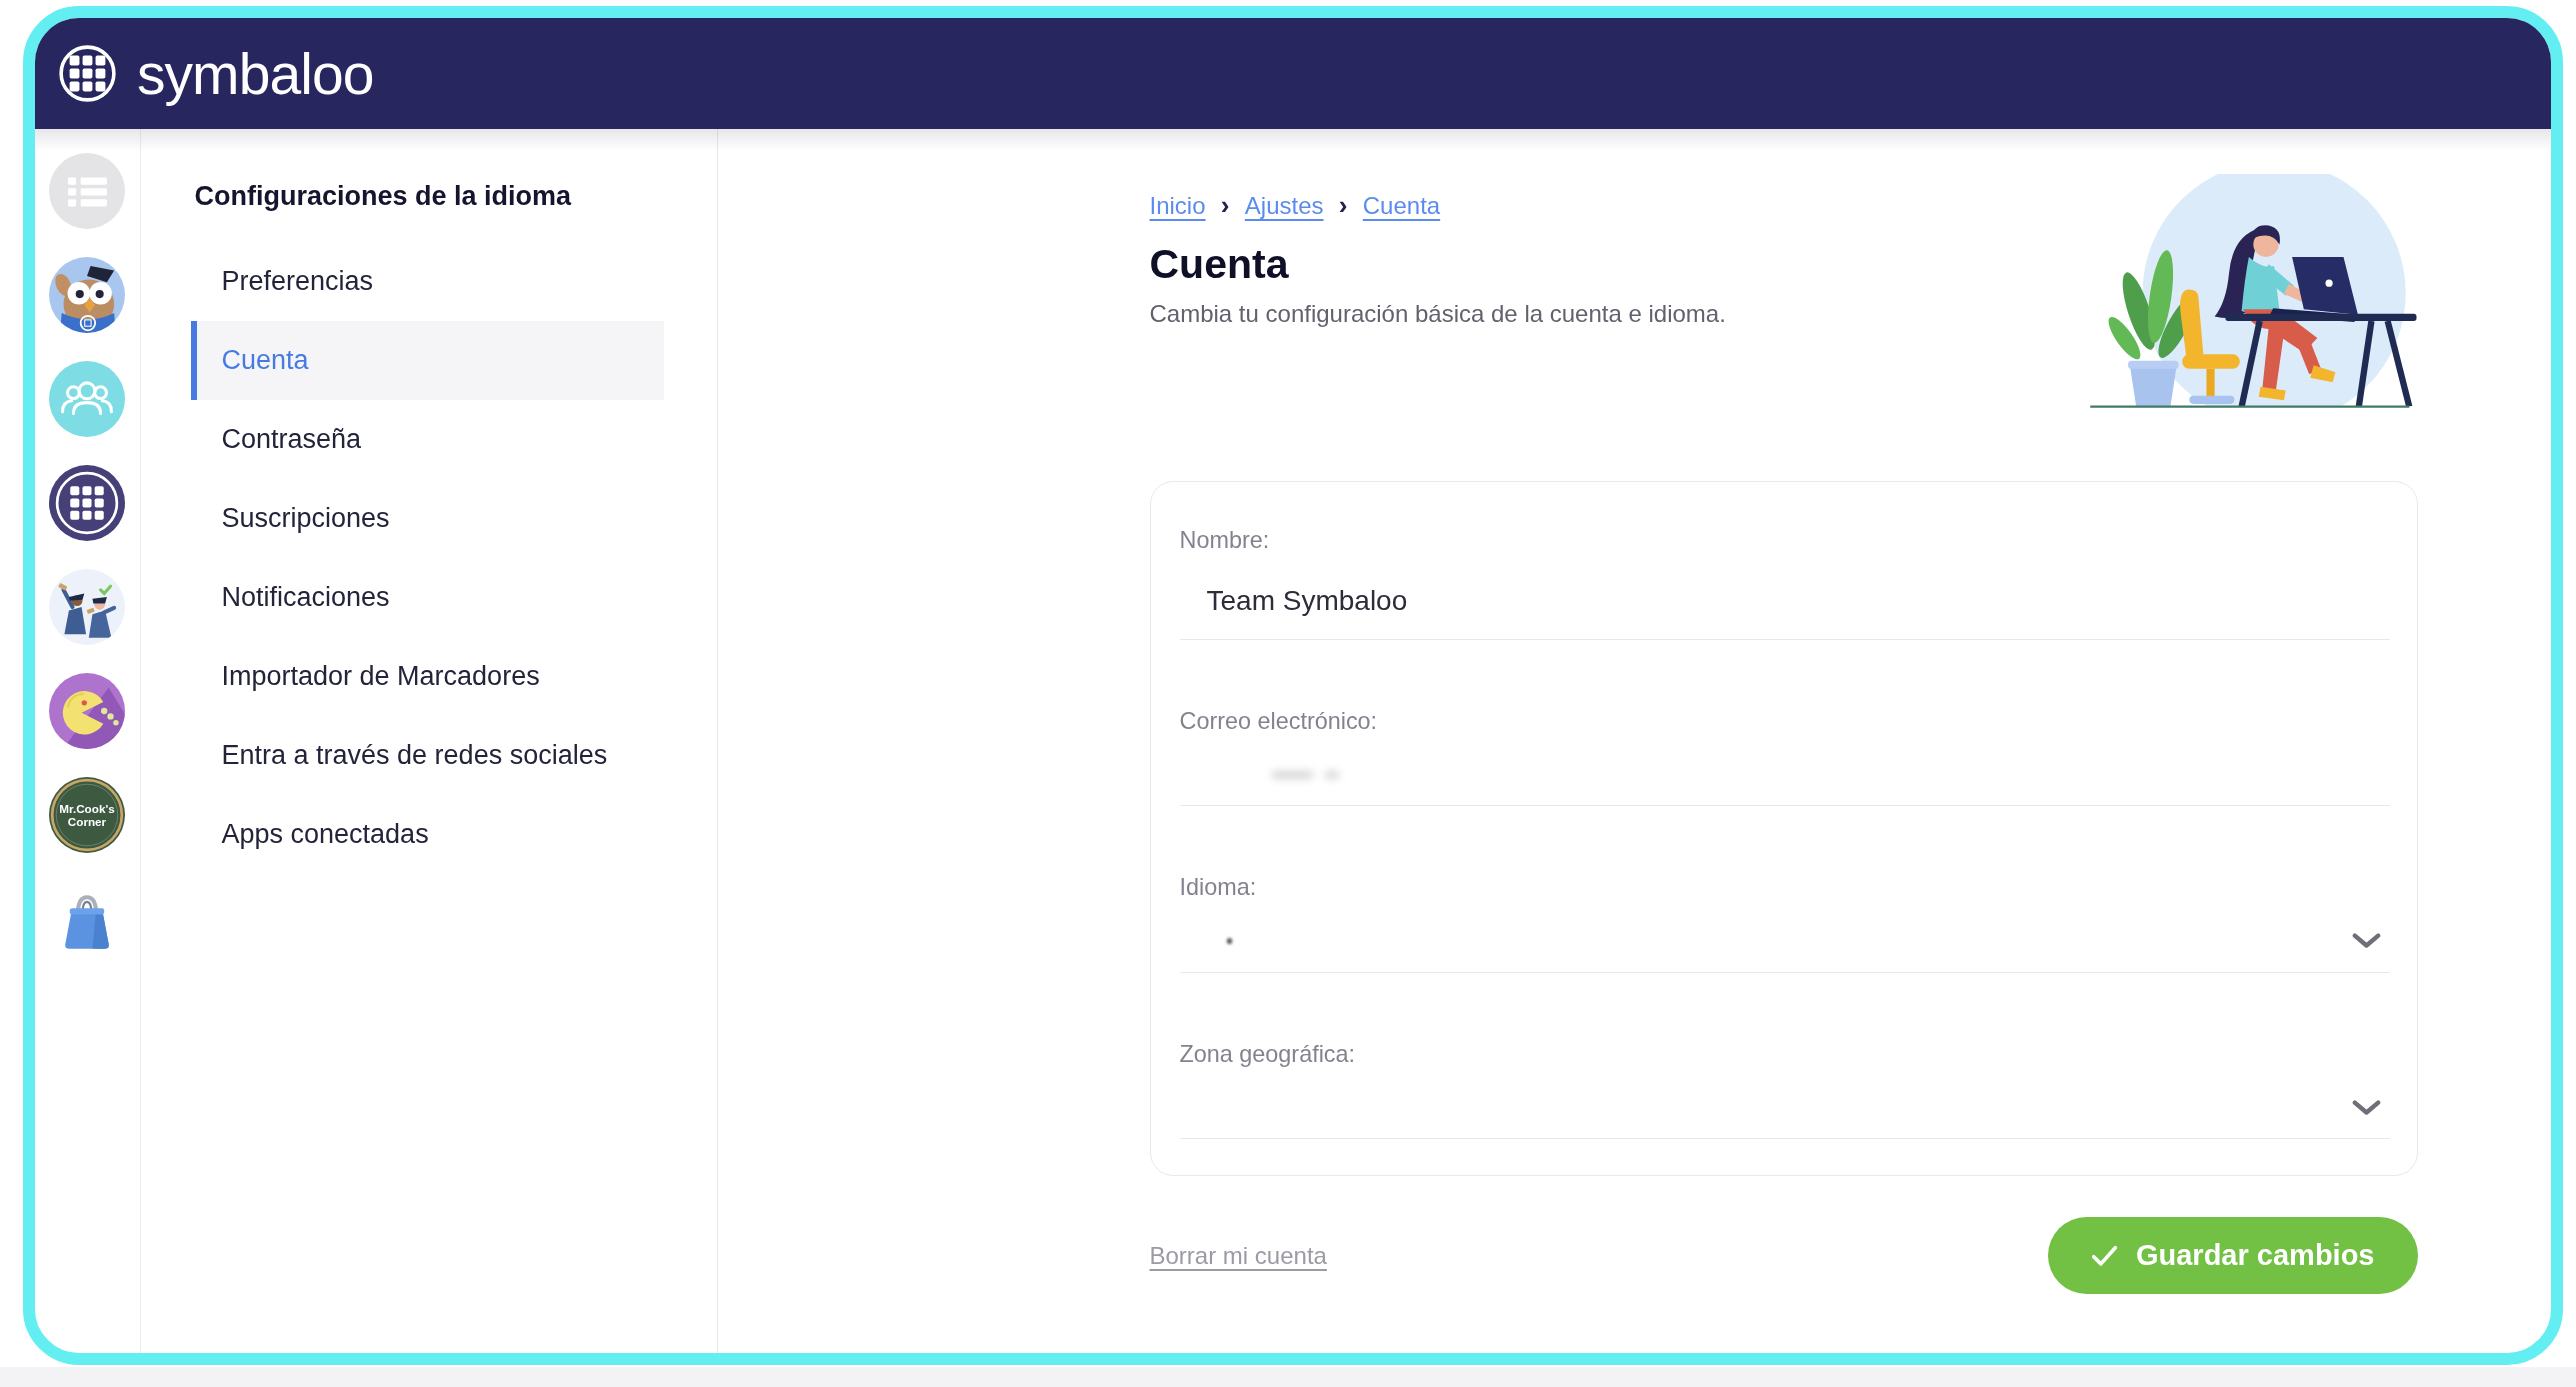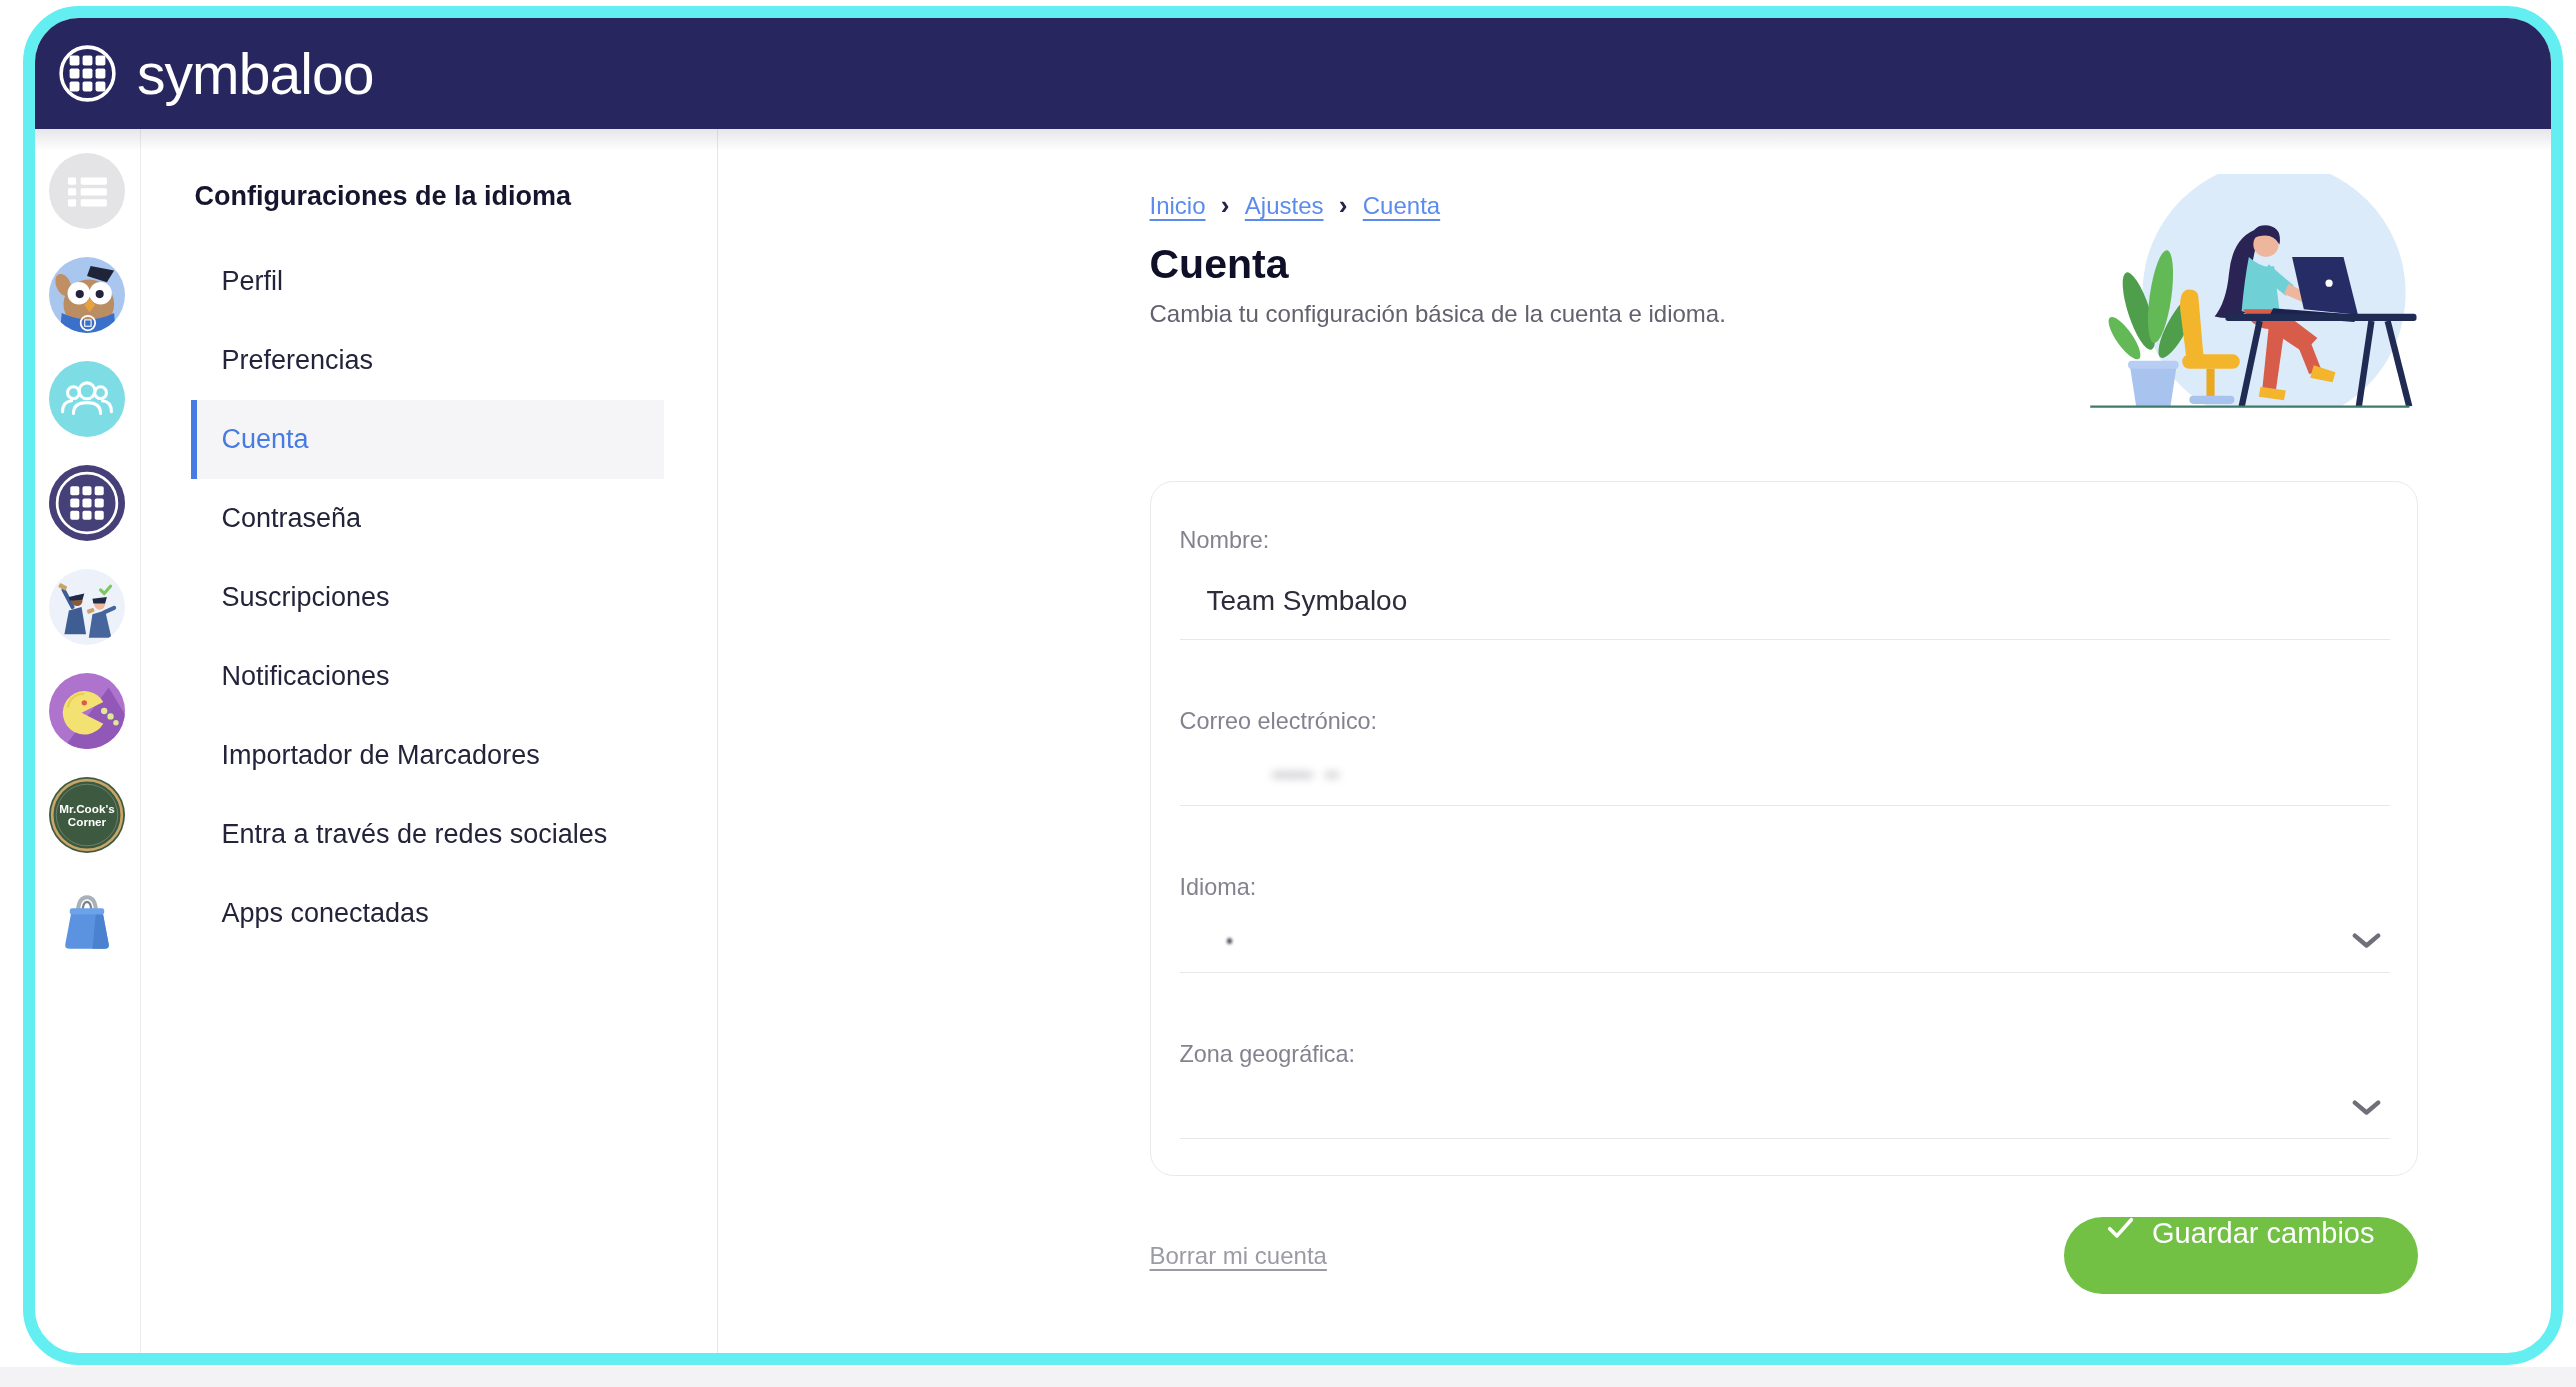--- a/index.html
+++ b/index.html
@@ -61,22 +61,22 @@
   .smudge { height:6.3px; border-radius:3.6px; background:#9a9aa2; filter:blur(4.5px); opacity:.55; }
   .smudge.s1 { width:41px; margin-left:65px; }
   .smudge.s2 { width:14.4px; margin-left:12.6px; }
   .blur-dot { width:5.4px; height:5.4px; border-radius:50%; background:#4a4a55; filter:blur(1.4px); margin-left:20px; }
   .chev { margin-left:auto; width:31px; height:18px; flex:none; cursor:pointer; }
 
   
   .actions-row { width:1268px; margin-top:41px; display:flex; align-items:center; justify-content:space-between; }
   .delete-link { font-size:24px; color:#9b9ba6; text-decoration:underline; text-underline-offset:5.4px; cursor:pointer; }
   .save-btn { height:77px; border-radius:39px; background:#72c044; color:#fff; border:none;
-              display:flex; align-items:flex-start; gap:18px; padding:0 43px; font-size:29px;
-              font-family:inherit; cursor:pointer; }
+              display:flex; align-items:center; gap:18px; padding:0 43px; font-size:29px;
+              font-family:inherit; cursor:pointer;font-weight:bold; }
 </style>
 </head>
 <body>
 
 <div class="frame">
 
   <div class="navbar">
     <svg class="logo-circle" viewBox="0 0 66 66">
       <circle cx="33" cy="33" r="29.5" fill="none" stroke="#fff" stroke-width="4"></circle>
       <g fill="#fff">
@@ -218,21 +218,20 @@
         <path d="M37,36 Q37,23 42,23 Q47,23 47,36" fill="none" stroke="#78828c" stroke-width="2.5" stroke-linecap="round"></path>
         <path d="M25,33 L59,33 L66,70 Q67,75 61,75 L23,75 Q17,75 18,70 Z" fill="#5b93e0"></path>
         <path d="M59,33 L66,70 Q67,75 61,75 L48,75 L52,33 Z" fill="#4a82cf"></path>
         <rect x="23" y="30" width="38" height="7" rx="2.5" fill="#6ba2ea"></rect>
       </svg>
 
     </div>
 
     <div class="menu">
       <div class="menu-header">Configuraciones de la idioma</div>
-      <div class="menu-item">Perfil</div>
       <div class="menu-item">Preferencias</div>
       <div class="menu-item selected">Cuenta</div>
       <div class="menu-item">Contraseña</div>
       <div class="menu-item">Suscripciones</div>
       <div class="menu-item">Notificaciones</div>
       <div class="menu-item">Importador de Marcadores</div>
       <div class="menu-item">Entra a través de redes sociales</div>
       <div class="menu-item">Apps conectadas</div>
     </div>
 

